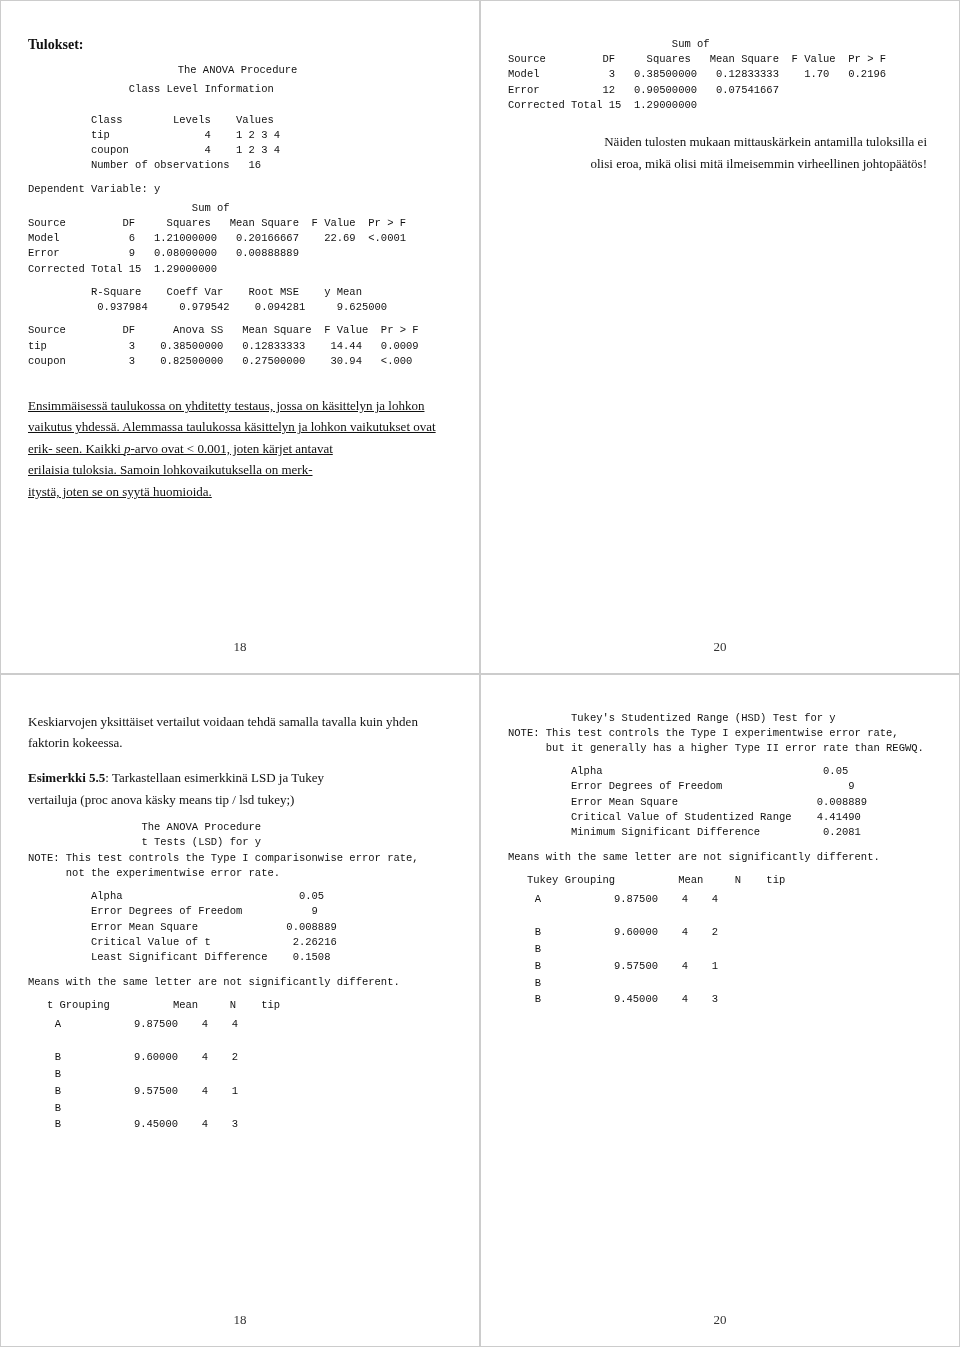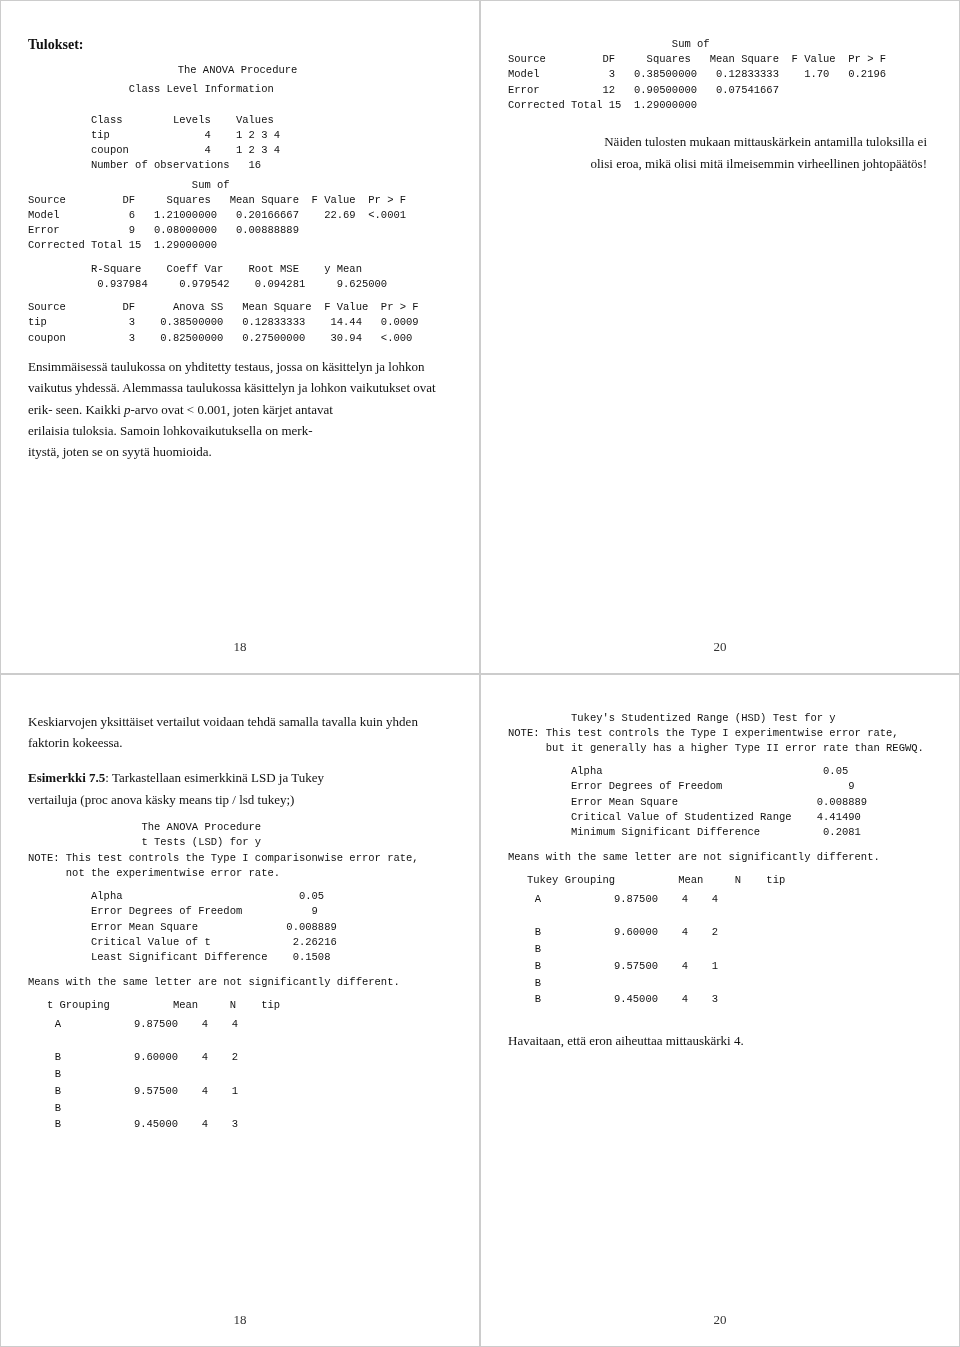--- a/index.html
+++ b/index.html
@@ -48,35 +48,36 @@
 
     <div class="mono" style="text-align:center;margin-bottom:4px;">The ANOVA Procedure</div>
 
     <div class="mono">                Class Level Information
 
           Class        Levels    Values
           tip               4    1 2 3 4
           coupon            4    1 2 3 4
           Number of observations   16</div>
 
+    <div class="mono" style="margin-top:8px;">Dependent Variable: y</div>
 
     <div class="mono" style="margin-top:4px;">                          Sum of
 Source         DF     Squares   Mean Square  F Value  Pr &gt; F
 Model           6   1.21000000   0.20166667    22.69  &lt;.0001
 Error           9   0.08000000   0.00888889
 Corrected Total 15  1.29000000</div>
 
     <div class="mono" style="margin-top:8px;">          R-Square    Coeff Var    Root MSE    y Mean
            0.937984     0.979542    0.094281     9.625000</div>
 
     <div class="mono" style="margin-top:8px;">Source         DF      Anova SS   Mean Square  F Value  Pr &gt; F
 tip             3    0.38500000   0.12833333    14.44   0.0009
 coupon          3    0.82500000   0.27500000    30.94   &lt;.000</div>
 
-    <div style="margin-top:10px; font-size:13px; line-height:1.65;">
+    <div style="margin-top:26px; font-size:13px; line-height:1.65;text-decoration:underline;">
       <span>Ensimmäisessä taulukossa on yhditetty testaus, jossa
 on käsittelyn ja lohkon vaikutus yhdessä. Alemmassa
 taulukossa käsittelyn ja lohkon vaikutukset ovat erik-
 seen. Kaikki </span><em>p</em><span style="white-space:pre-wrap;">-arvo ovat &lt; 0.001, joten kärjet antavat
 erilaisia tuloksia. Samoin lohkovaikutuksella on merk-
 itystä, joten se on syytä huomioida.</span>
     </div>
 
     <div class="page-number">18</div>
   </div>
@@ -93,21 +94,21 @@
 olisi eroa, mikä olisi mitä ilmeisemmin virheellinen johtopäätös!</div>
 
     <div class="page-number">20</div>
   </div>
 
   <div class="page">
     <div style="font-size:13px;line-height:1.65;margin-bottom:14px;">Keskiarvojen yksittäiset vertailut voidaan tehdä
 samalla tavalla kuin yhden faktorin kokeessa.</div>
 
     <div style="font-size:13px;line-height:1.65;margin-bottom:10px;">
-      <strong>Esimerkki 7.5</strong><span style="white-space:pre-wrap;">: Tarkastellaan esimerkkinä LSD ja Tukey
+      <strong>Esimerkki 5.5</strong><span style="white-space:pre-wrap;">: Tarkastellaan esimerkkinä LSD ja Tukey
 vertailuja (proc anova käsky means tip / lsd tukey;)</span>
     </div>
 
     <div class="mono">                  The ANOVA Procedure
                   t Tests (LSD) for y
 NOTE: This test controls the Type I comparisonwise error rate,
       not the experimentwise error rate.</div>
 
     <div class="mono" style="margin-top:8px;">          Alpha                            0.05
           Error Degrees of Freedom           9
@@ -150,18 +151,17 @@
     <div style="font-family:'Courier New',Courier,monospace;font-size:10.5px;line-height:1.6;margin-top:2px;">
       <div><span style="display:inline-block;width:60px;text-align:center;">A</span><span style="display:inline-block;width:90px;text-align:right;">9.87500</span><span style="display:inline-block;width:30px;text-align:right;">4</span><span style="display:inline-block;width:30px;text-align:right;">4</span></div>
       <div><span style="display:inline-block;width:60px;text-align:center;"> </span></div>
       <div><span style="display:inline-block;width:60px;text-align:center;">B</span><span style="display:inline-block;width:90px;text-align:right;">9.60000</span><span style="display:inline-block;width:30px;text-align:right;">4</span><span style="display:inline-block;width:30px;text-align:right;">2</span></div>
       <div><span style="display:inline-block;width:60px;text-align:center;">B</span></div>
       <div><span style="display:inline-block;width:60px;text-align:center;">B</span><span style="display:inline-block;width:90px;text-align:right;">9.57500</span><span style="display:inline-block;width:30px;text-align:right;">4</span><span style="display:inline-block;width:30px;text-align:right;">1</span></div>
       <div><span style="display:inline-block;width:60px;text-align:center;">B</span></div>
       <div><span style="display:inline-block;width:60px;text-align:center;">B</span><span style="display:inline-block;width:90px;text-align:right;">9.45000</span><span style="display:inline-block;width:30px;text-align:right;">4</span><span style="display:inline-block;width:30px;text-align:right;">3</span></div>
     </div>
 
-    <div style="font-size:13px;line-height:1.65;margin-top:22px;">Havaitaan, että eron aiheuttaa mittauskärki 4.</div>
 
     <div class="page-number">20</div>
   </div>
 
 </div>
 
 </body></html>

